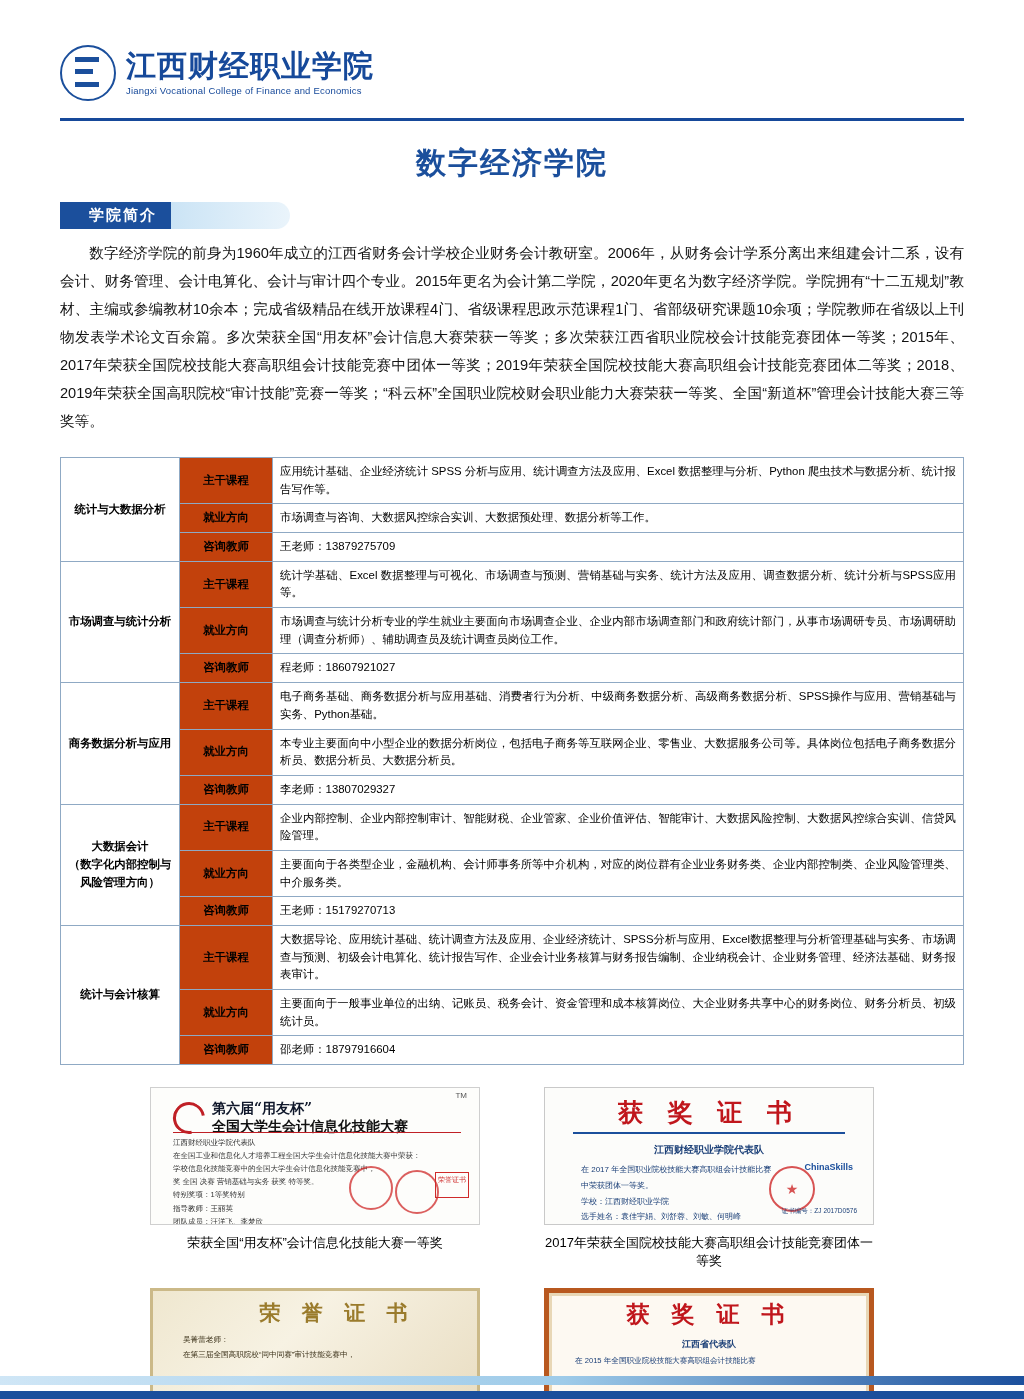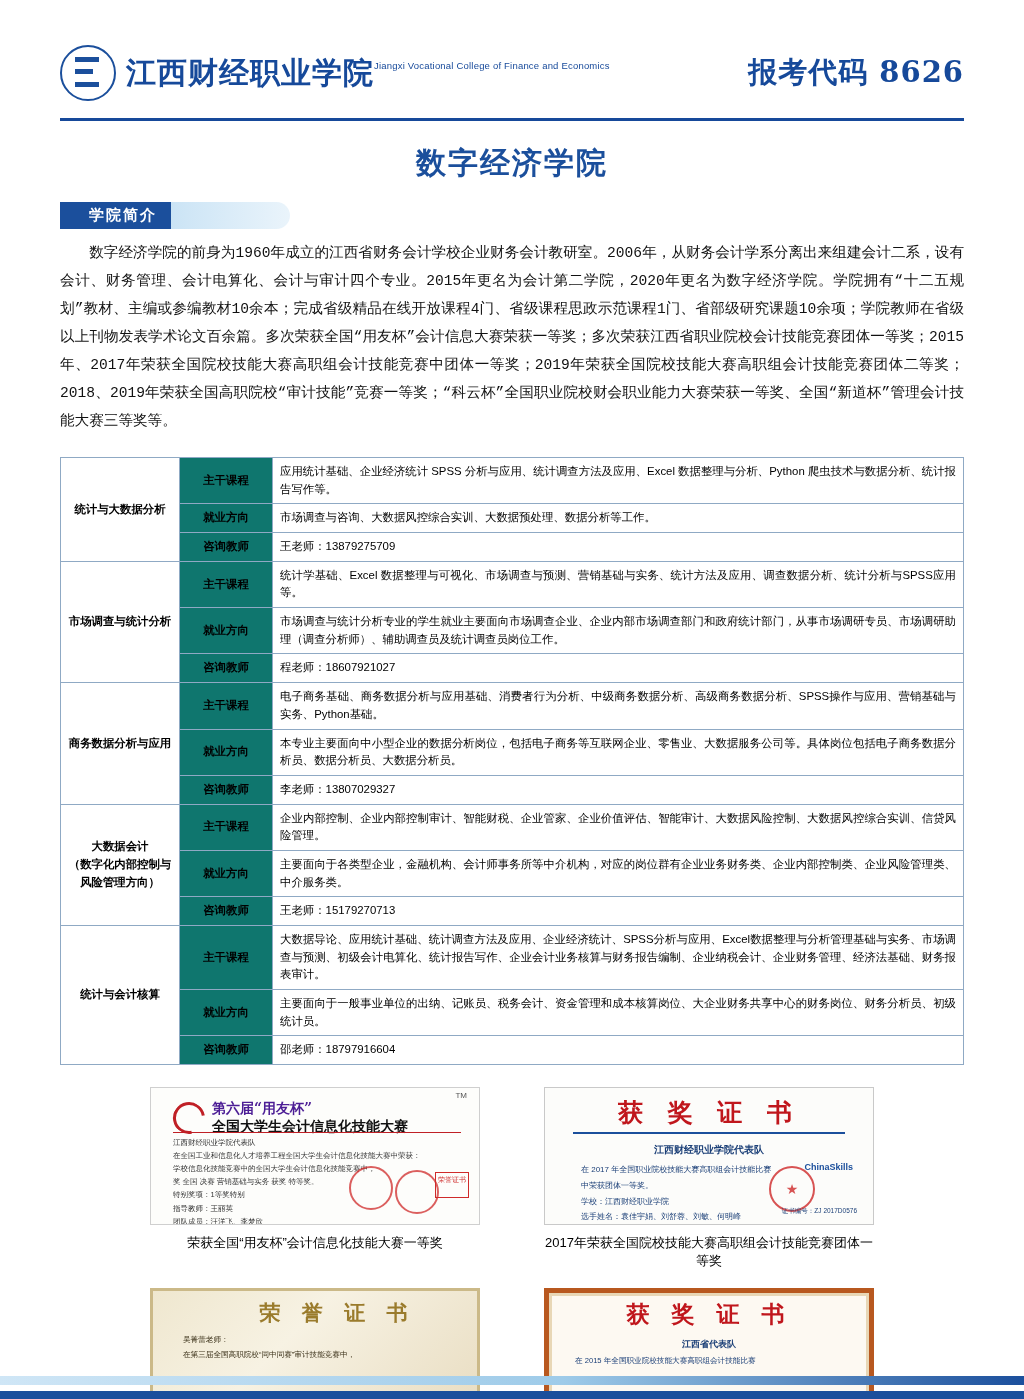--- a/index.html
+++ b/index.html
@@ -53,21 +53,21 @@
     top: 10px;
     width: 24px;
     height: 30px;
     background:
       linear-gradient(#1b4f9c, #1b4f9c) 0 0/24px 5px no-repeat,
       linear-gradient(#1b4f9c, #1b4f9c) 0 12px/18px 5px no-repeat,
       linear-gradient(#1b4f9c, #1b4f9c) 0 25px/24px 5px no-repeat;
   }
   .logo-text {
     display: flex;
-    flex-direction: row;
+    flex-direction: column;
     justify-content: flex-end;
   }
   .logo-cn {
     font-family: "DejaVu Serif", serif;
     font-size: 30px;
     font-weight: bold;
     color: #16499a;
     letter-spacing: 1px;
     line-height: 1.05;
   }
@@ -134,21 +134,20 @@
   }
 
   
   .intro {
     font-size: 14.6px;
     line-height: 1.92;
     text-align: justify;
     text-indent: 2em;
     margin: 0 0 22px 0;
     color: #111;
-    font-family: Liberation Mono, monospace;
   }
 
   
   table.majors {
     width: 100%;
     border-collapse: collapse;
     table-layout: fixed;
     margin-top: 4px;
   }
   table.majors td {
@@ -163,21 +162,21 @@
     width: 104px;
     text-align: center;
     font-weight: bold;
     font-size: 12px;
     line-height: 1.5;
   }
   td.row-label {
     width: 78px;
     text-align: center;
     font-weight: bold;
-    background: #0f766e;
+    background: #c2410c;
     font-size: 11.6px;
   }
   td.row-value {
     text-align: justify;
   }
 
   
   .certs {
     margin-top: 22px;
   }
@@ -226,21 +225,21 @@
     height: 26px;
     border-radius: 50%;
     border: 3px solid #c02026;
     border-right-color: transparent;
     transform: rotate(35deg);
   }
   .c1 .c1-title1 {
     font-family: "DejaVu Serif", serif;
     font-size: 14px;
     font-weight: bold;
-    color: #4c1d95;
+    color: #0f172a;
   }
   .c1 .c1-title2 {
     font-family: "DejaVu Serif", serif;
     font-size: 14px;
     font-weight: bold;
     color: #111;
   }
   .c1 .c1-tm {
     position: absolute;
     right: 12px;
@@ -455,21 +454,20 @@
 <div class="page">
 
   <div class="header">
     <div class="logo-wrap">
       <div class="logo-mark"></div>
       <div class="logo-text">
         <div class="logo-cn">江西财经职业学院</div>
         <div class="logo-en">Jiangxi   Vocational College of   Finance and Economics</div>
       </div>
     </div>
-    <div class="exam-code">报考代码 8626</div>
   </div>
   <div class="header-rule"></div>
 
   <div class="doc-title">数字经济学院</div>
 
   <div class="section-banner">
     <div class="banner-bg"></div>
     <div class="banner-tab">学院简介</div>
   </div>
   <p class="intro">数字经济学院的前身为1960年成立的江西省财务会计学校企业财务会计教研室。2006年，从财务会计学系分离出来组建会计二系，设有会计、财务管理、会计电算化、会计与审计四个专业。2015年更名为会计第二学院，2020年更名为数字经济学院。学院拥有“十二五规划”教材、主编或参编教材10余本；完成省级精品在线开放课程4门、省级课程思政示范课程1门、省部级研究课题10余项；学院教师在省级以上刊物发表学术论文百余篇。多次荣获全国“用友杯”会计信息大赛荣获一等奖；多次荣获江西省职业院校会计技能竞赛团体一等奖；2015年、2017年荣获全国院校技能大赛高职组会计技能竞赛中团体一等奖；2019年荣获全国院校技能大赛高职组会计技能竞赛团体二等奖；2018、2019年荣获全国高职院校“审计技能”竞赛一等奖；“科云杯”全国职业院校财会职业能力大赛荣获一等奖、全国“新道杯”管理会计技能大赛三等奖等。</p>

